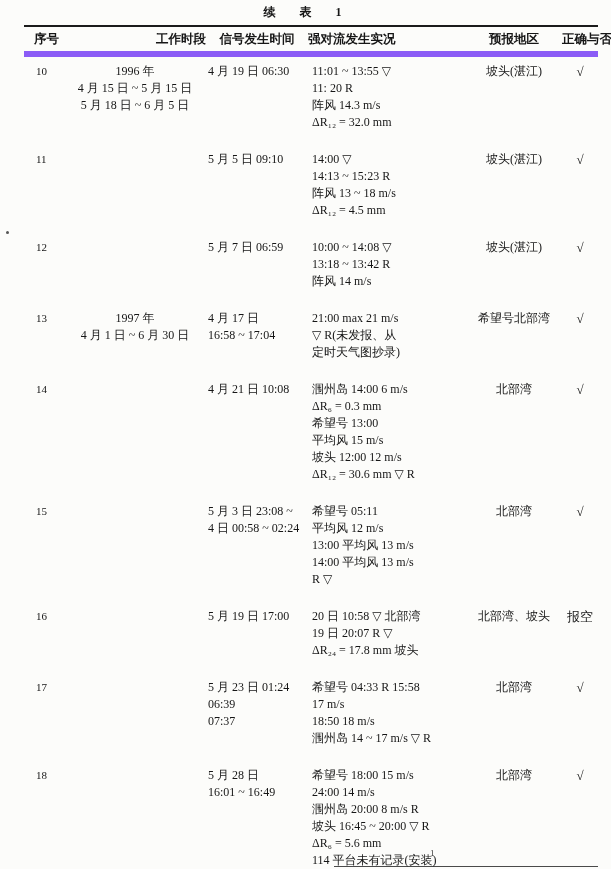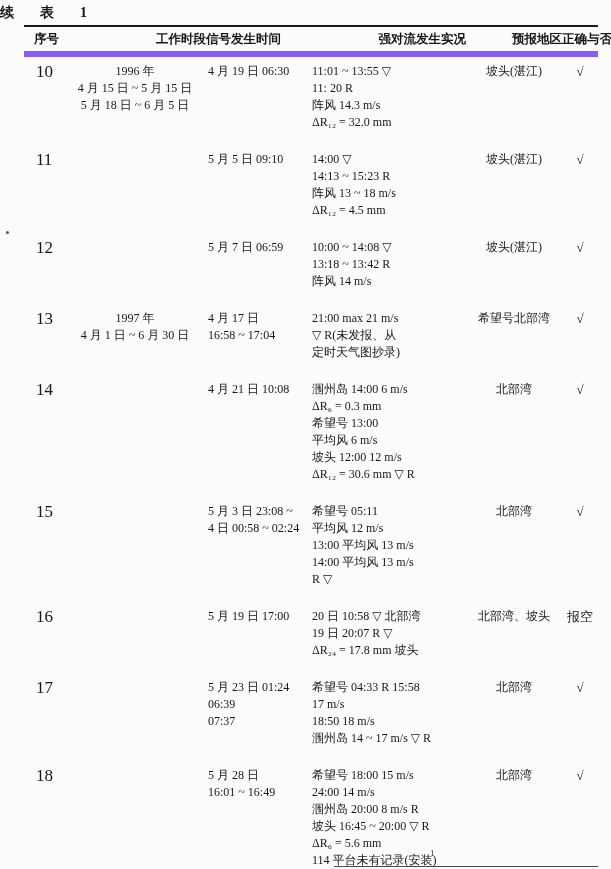--- a/index.html
+++ b/index.html
@@ -9,22 +9,23 @@
   .page {
     position: relative;
     width: 611px; height: 869px;
     margin: 0;
     background: #fcfcfa;
     font-family: "Liberation Serif", "DejaVu Serif", serif;
     color: #161616;
     overflow: hidden;
   }
   .title {
+    text-align: center;
     font-weight: bold;
-    font-size: 14px;
+    font-size: 12px;
     letter-spacing: 6px;
     padding-top: 4px;
     height: 18px;
   }
   .table-wrap {
     margin: 3px 13px 0 24px;
   }
   .grid {
     display: grid;
     grid-template-columns: 40px 142px 102px 158px 96px 1fr;
@@ -32,35 +33,35 @@
   .thead {
     border-top: 2px solid #1b1b1b;
     border-bottom: 6px solid #8b5cf6;
     font-weight: bold;
     font-size: 12.5px;
     padding: 4px 0 3px 0;
   }
   .hc { white-space: nowrap; }
   .hc-no { padding-left: 10px; }
   .hc-period { text-align: right; }
-  .hc-signal { text-align: left; }
-  .hc-actual { text-align: right; }
-  .hc-region { text-align: right; }
+  .hc-signal { text-align: center; }
+  .hc-actual { text-align: left; }
+  .hc-region { text-align: center; }
   .hc-verdict { text-align: center; }
   .tbody { padding-top: 6px; }
   .row {
     margin-bottom: 20px;
     font-size: 12px;
   }
   .row:last-child { margin-bottom: 0; }
   .line {
     line-height: 17px;
     white-space: nowrap;
   }
-  .cell-no { padding-left: 12px; font-size: 17px; }
+  .cell-no { padding-left: 12px; font-size: 11px; }
   .cell-period { text-align: center; }
   .cell-signal { padding-left: 2px; }
   .cell-actual { padding-left: 4px; }
   .cell-region { text-align: center; }
   .cell-verdict { text-align: center; font-size: 13px; }
   .rule-echo {
     height: 0;
     border-top: 1px solid #4a4a4a;
     width: 46%;
     margin-left: 54%;
@@ -200,21 +201,21 @@
             <div class="line">14</div>
           </div>
           <div class="cell cell-period"></div>
           <div class="cell cell-signal">
             <div class="line">4 月 21 日 10:08</div>
           </div>
           <div class="cell cell-actual">
             <div class="line">涠州岛 14:00 6 m/s</div>
             <div class="line">ΔR₆ = 0.3 mm</div>
             <div class="line">希望号 13:00</div>
-            <div class="line">平均风 6 m/s</div>
+            <div class="line">平均风 15 m/s</div>
             <div class="line">坡头 12:00 12 m/s</div>
             <div class="line">ΔR₁₂ = 30.6 mm ▽ R</div>
           </div>
           <div class="cell cell-region">
             <div class="line">北部湾</div>
           </div>
           <div class="cell cell-verdict">
             <div class="line">√</div>
           </div>
         </div>

